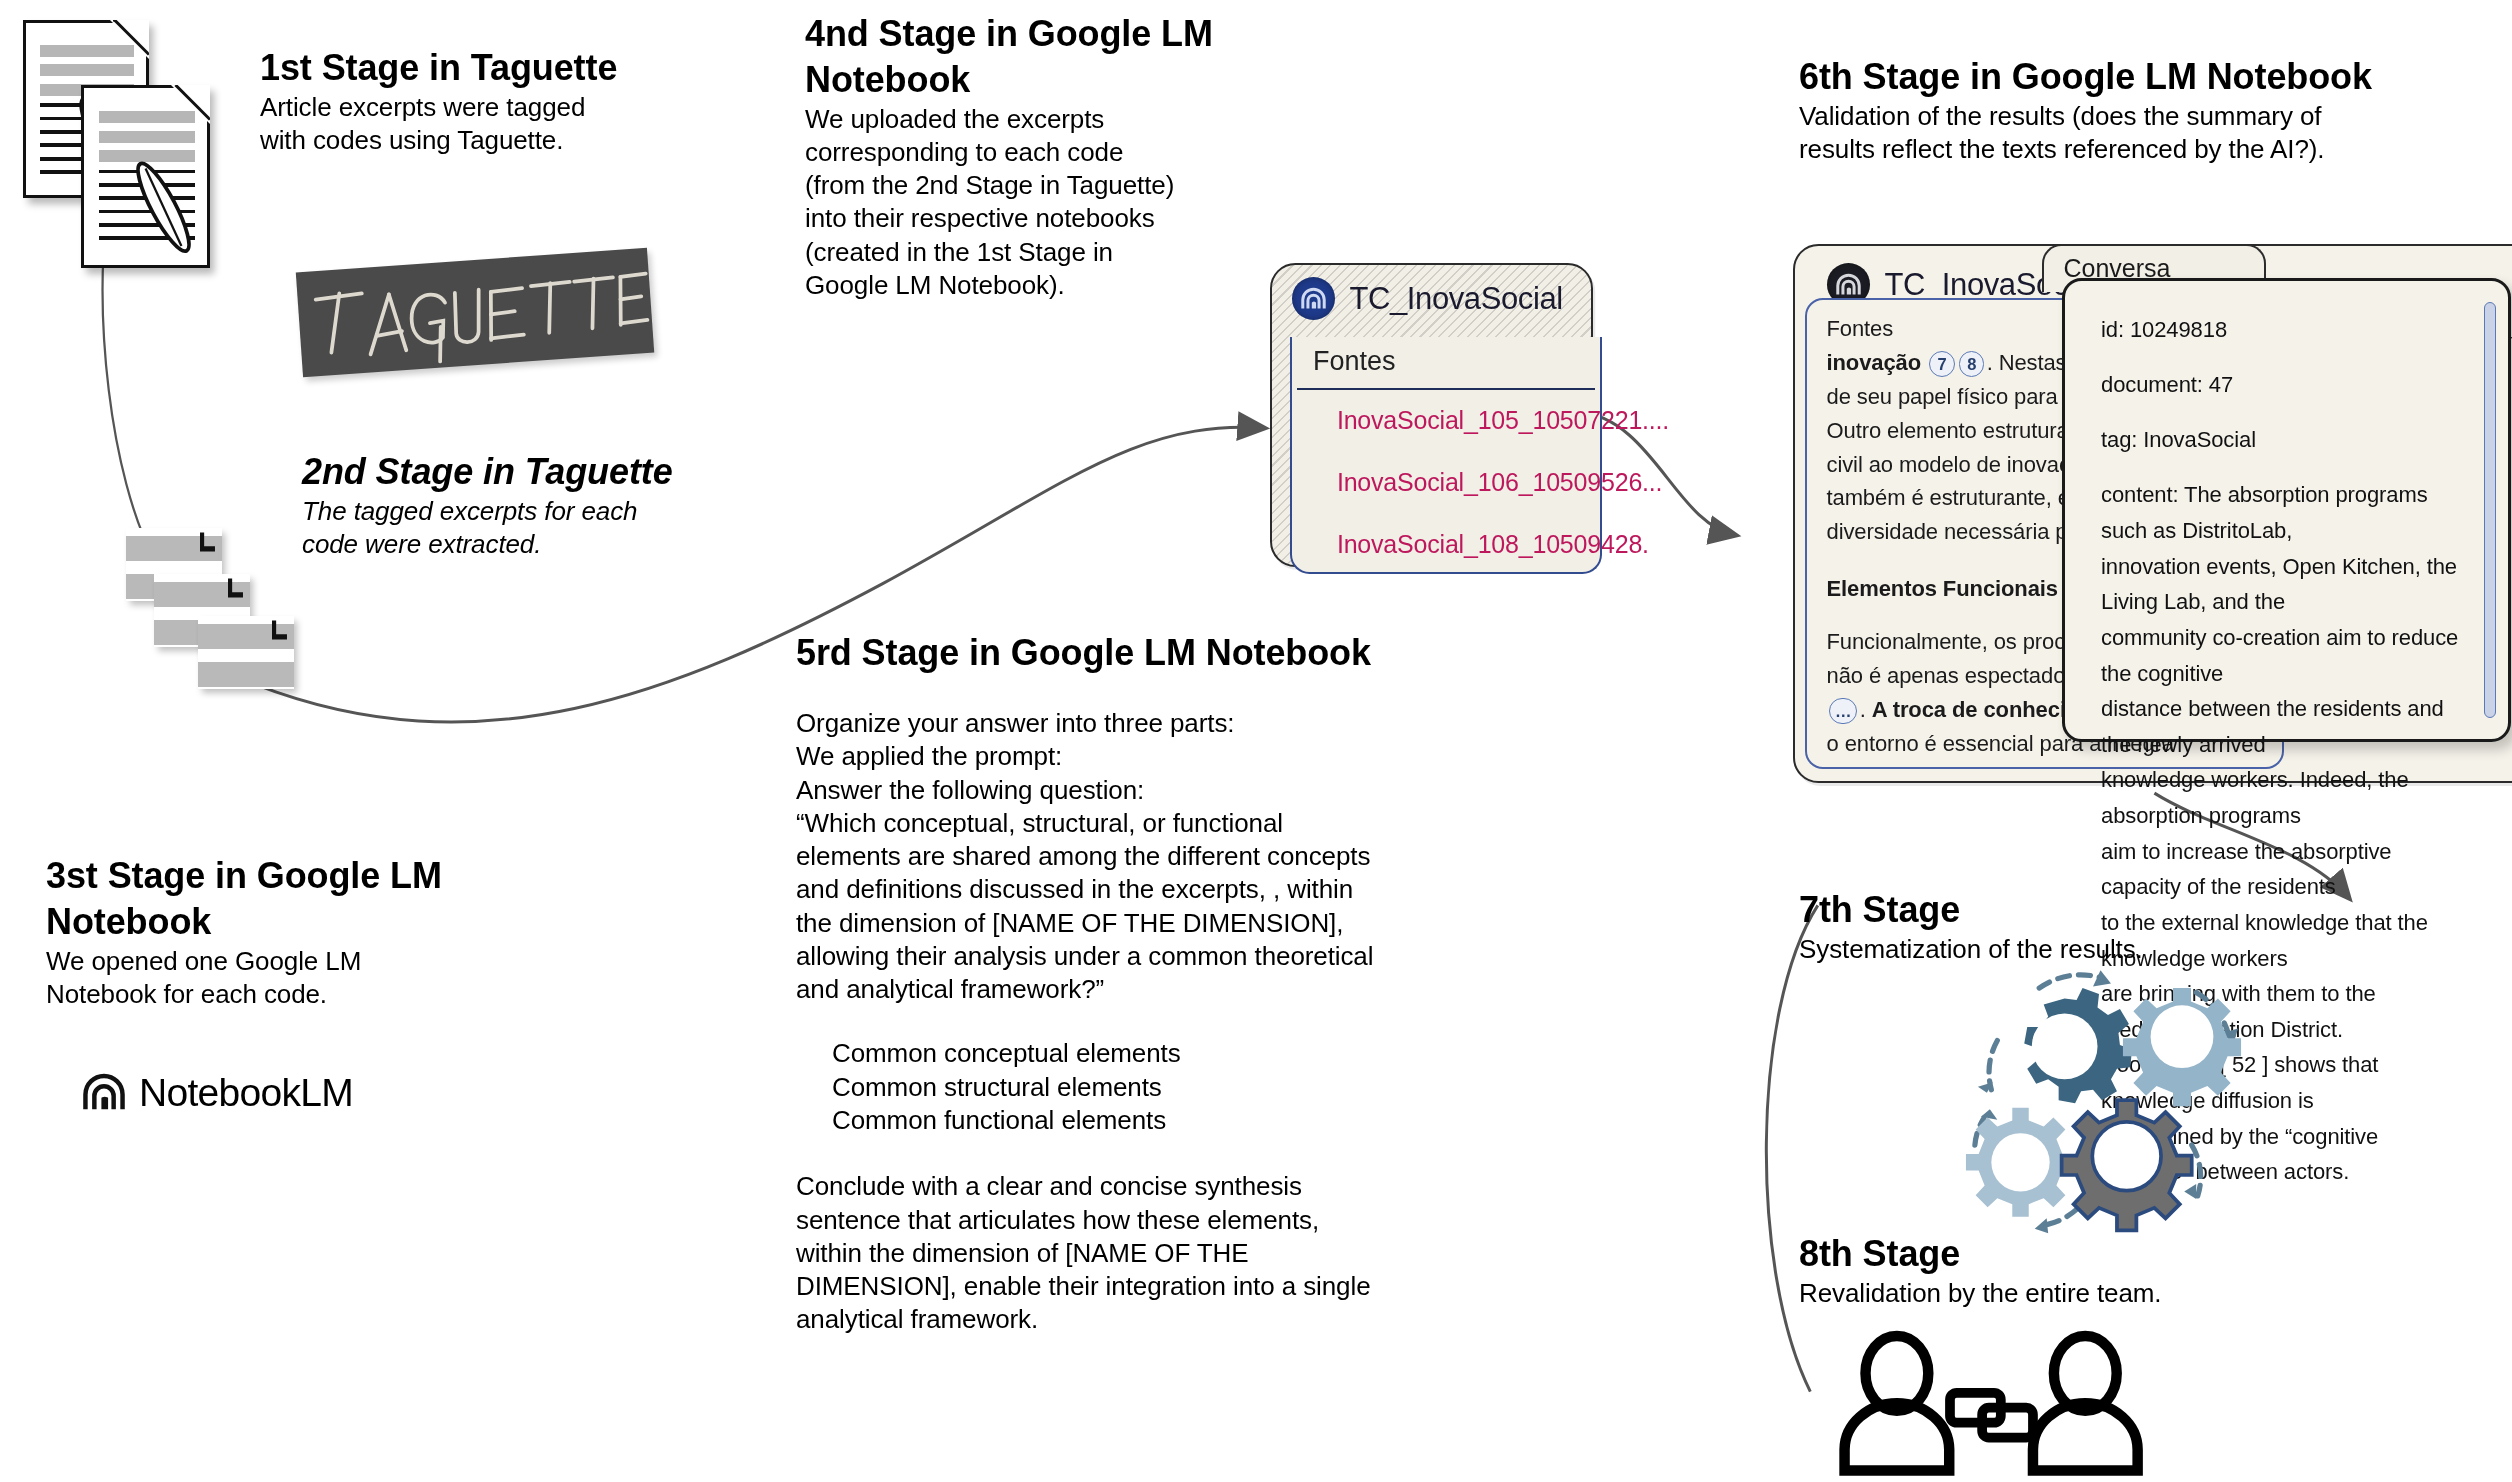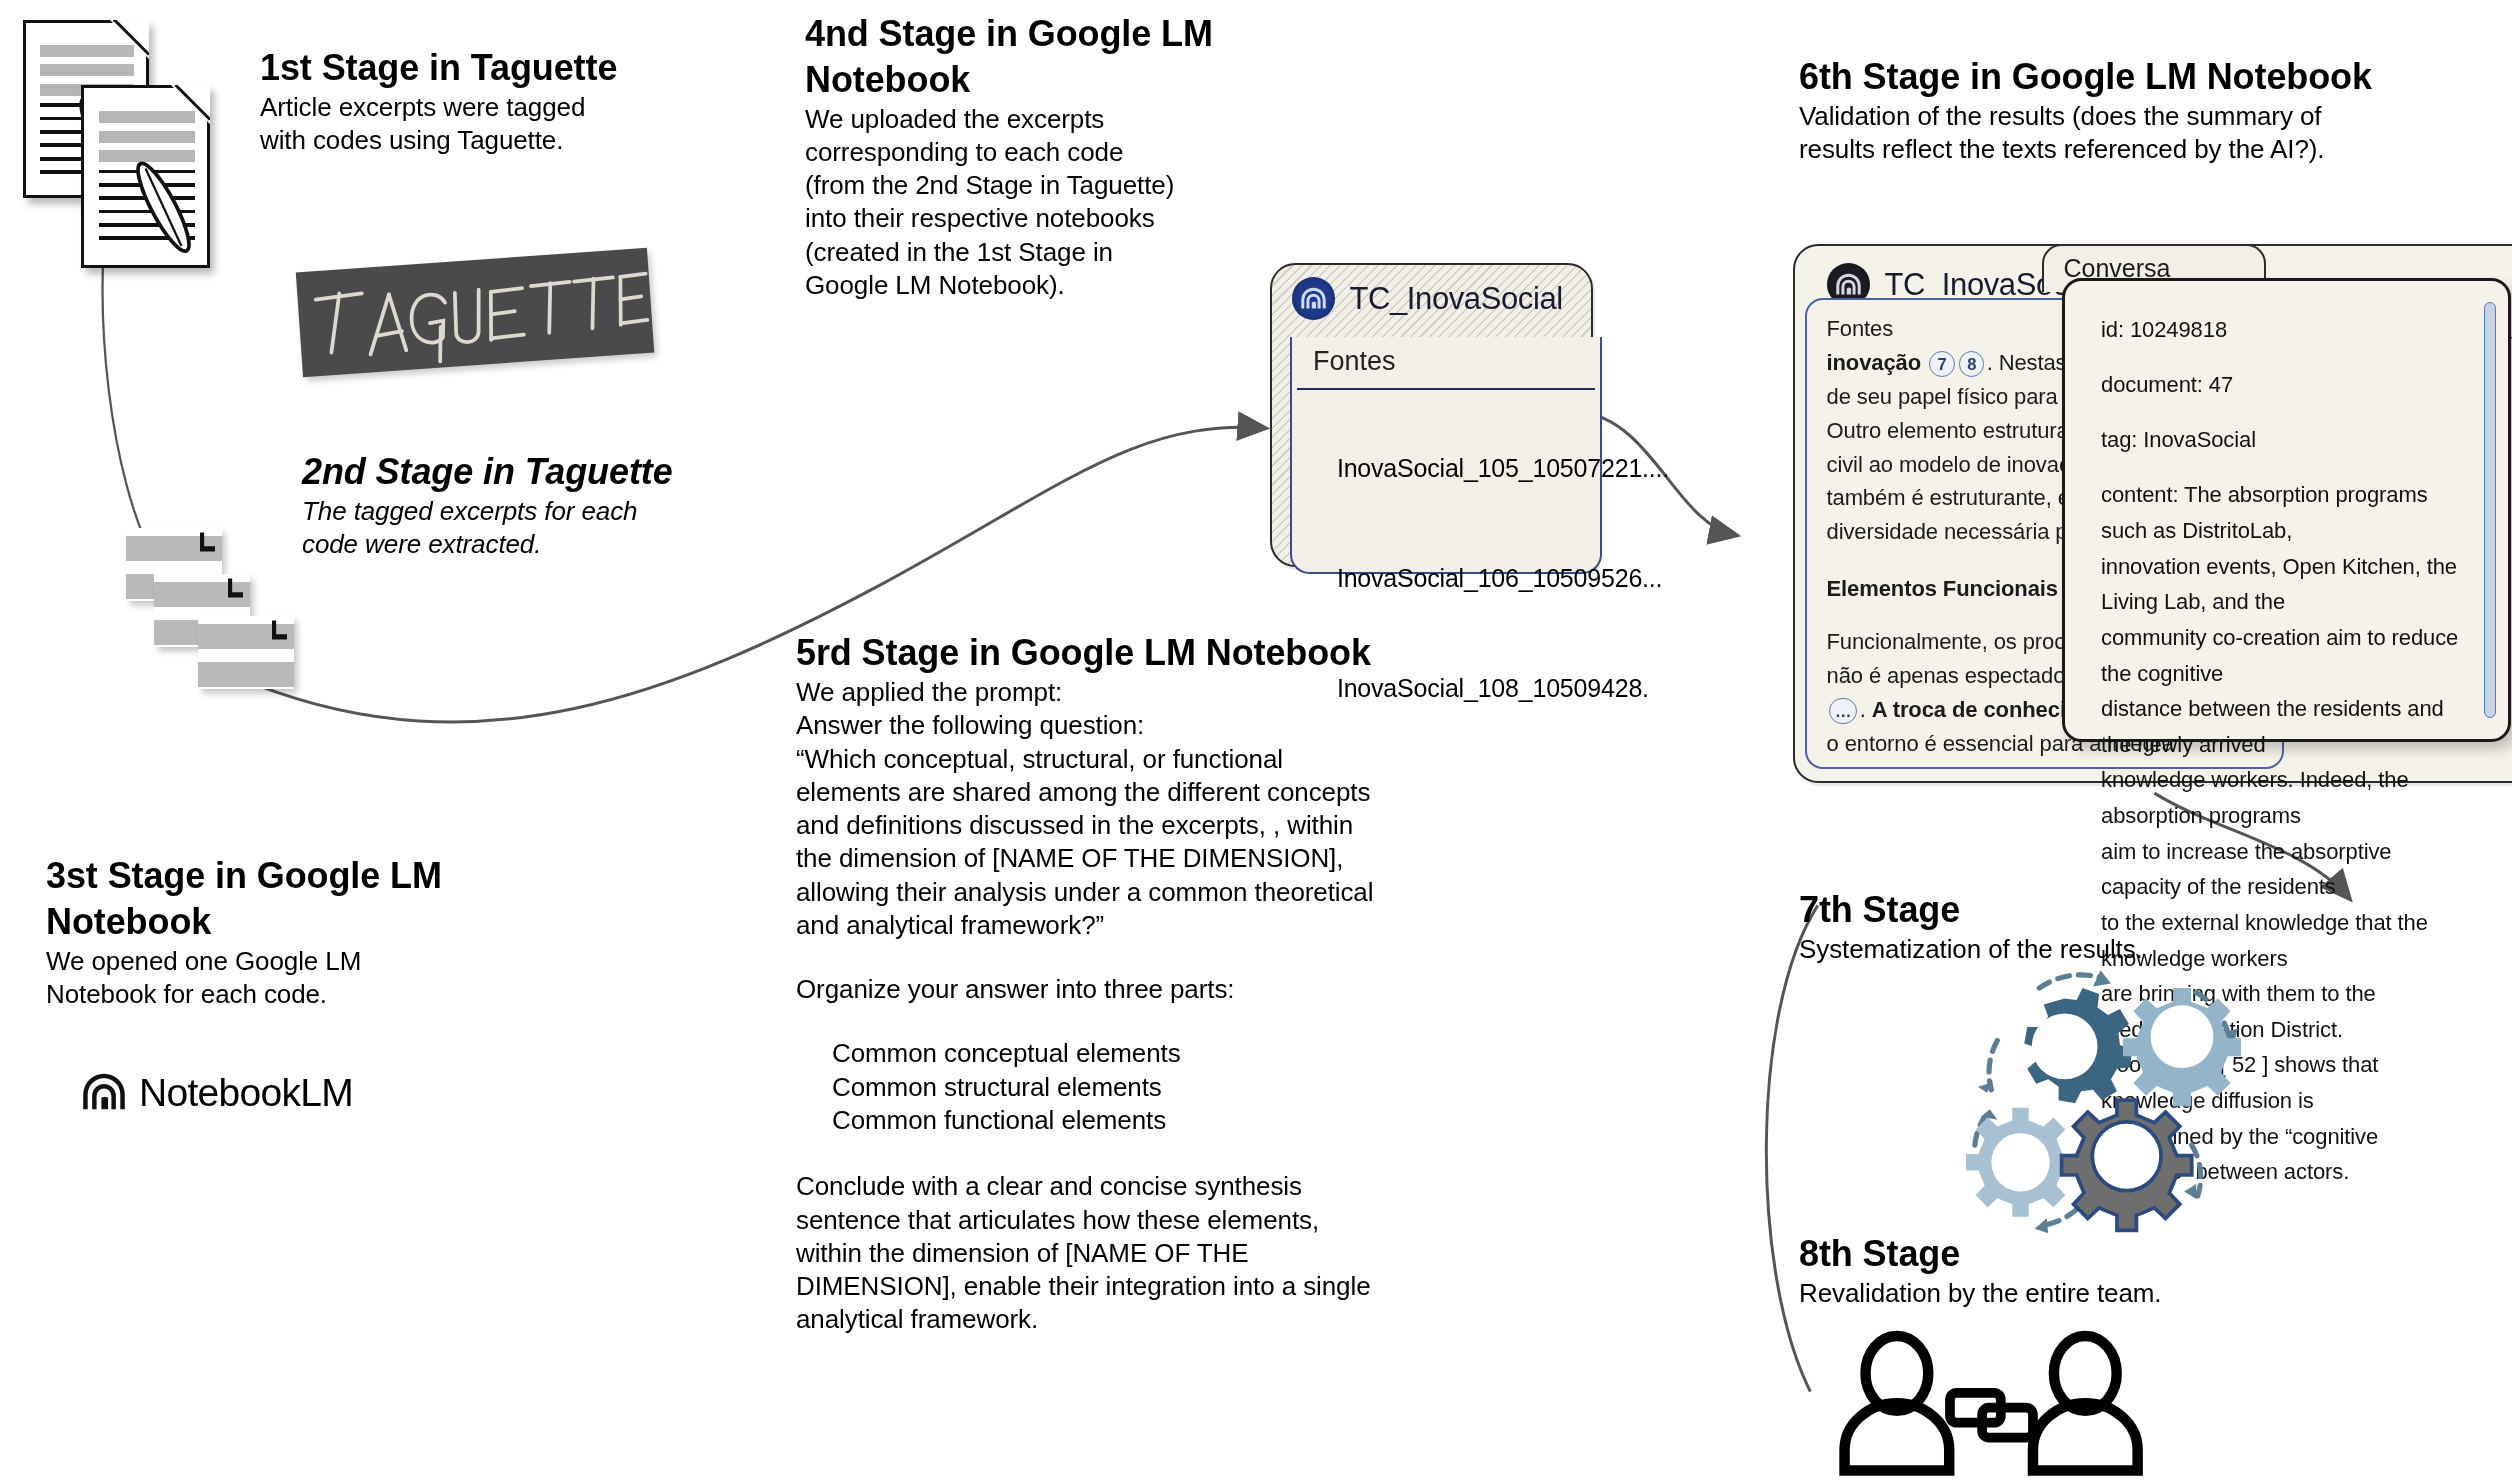--- a/index.html
+++ b/index.html
@@ -101,23 +101,22 @@
     background:#f2efe7;
     border:2.2px solid #334b8f;
     border-top:none;
     border-radius:0 0 19.5px 19.5px;
   }
   .panel-label { font-size:27px; color:#222; padding:9px 0 10.5px 21px; }
   .panel-rule { height:2.2px; background:#1f2d5a; margin:0 4.5px; }
   .src-row {
     display:flex; align-items:center; gap:19.5px;
     padding:16.5px 0 16.5px 25.4px;
-    font-size:25px; color:#000000; letter-spacing:-0.2px;
+    font-size:25px; color:#be185d; letter-spacing:-0.2px;
     white-space:nowrap;
-    margin-top:48px;
   }
 
   
   .pt-panel { position:absolute; overflow:hidden; }
   .pt-line { font-size:22px; line-height:1.54; color:#1b1b1b; white-space:nowrap; letter-spacing:-0.1px; }
   .pt-line.b { font-weight:bold; }
   .pill {
     display:inline-block; min-width:25.4px; height:25.4px; line-height:24px;
     border:1.5px solid #5b7ab5; border-radius:13.5px; text-align:center;
     font-size:16.5px; padding:0 5.2px; color:#28406e; vertical-align:middle;
@@ -361,29 +360,29 @@
         <line x1="9" y1="24" x2="23" y2="24" stroke="#2b4a8e" stroke-width="3"></line>
         <line x1="9" y1="30" x2="19" y2="30" stroke="#2b4a8e" stroke-width="3"></line>
       </svg>
       <span>InovaSocial_108_10509428.</span>
     </div>
   </div>
 </div>
 
 <div class="stage" style="left:796px; top:630px; width:793px;">
   <div class="stage-title">5rd Stage in Google LM Notebook</div>
+  <div class="stage-body" style="margin-top:31px;">Organize your answer into three parts:</div>
   <div class="stage-body">We applied the prompt:
 Answer the following question:
 “Which conceptual, structural, or functional
 elements are shared among the different concepts
 and definitions discussed in the excerpts, , within
 the dimension of [NAME OF THE DIMENSION],
 allowing their analysis under a common theoretical
 and analytical framework?”</div>
-  <div class="stage-body" style="margin-top:31px;">Organize your answer into three parts:</div>
   <div class="stage-body" style="margin-top:31px;margin-left:36px;">Common conceptual elements
 Common structural elements
 Common functional elements</div>
   <div class="stage-body" style="margin-top:33px;">Conclude with a clear and concise synthesis
 sentence that articulates how these elements,
 within the dimension of [NAME OF THE
 DIMENSION], enable their integration into a single
 analytical framework.</div>
 </div>
 

